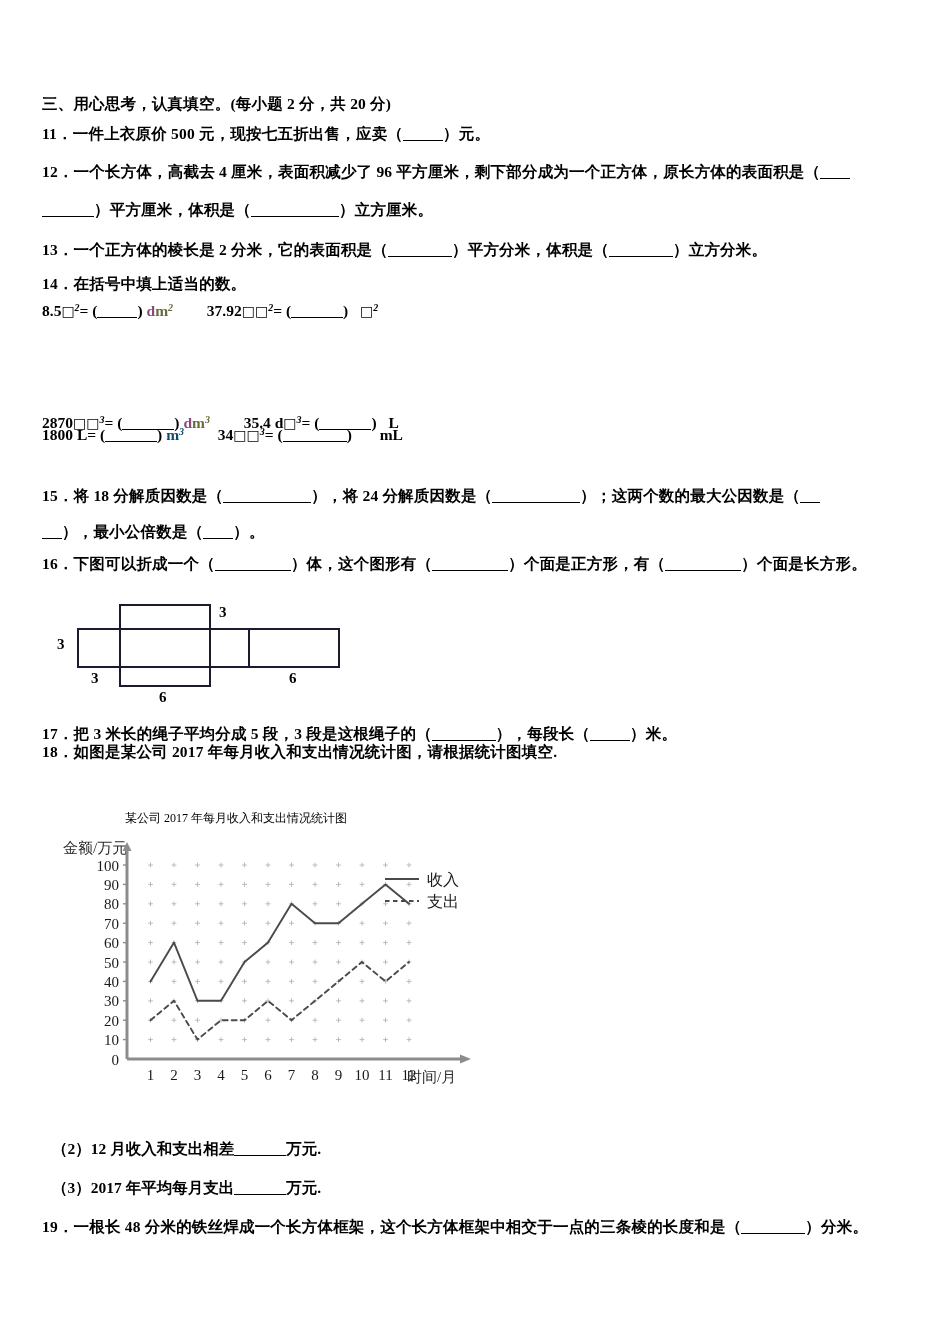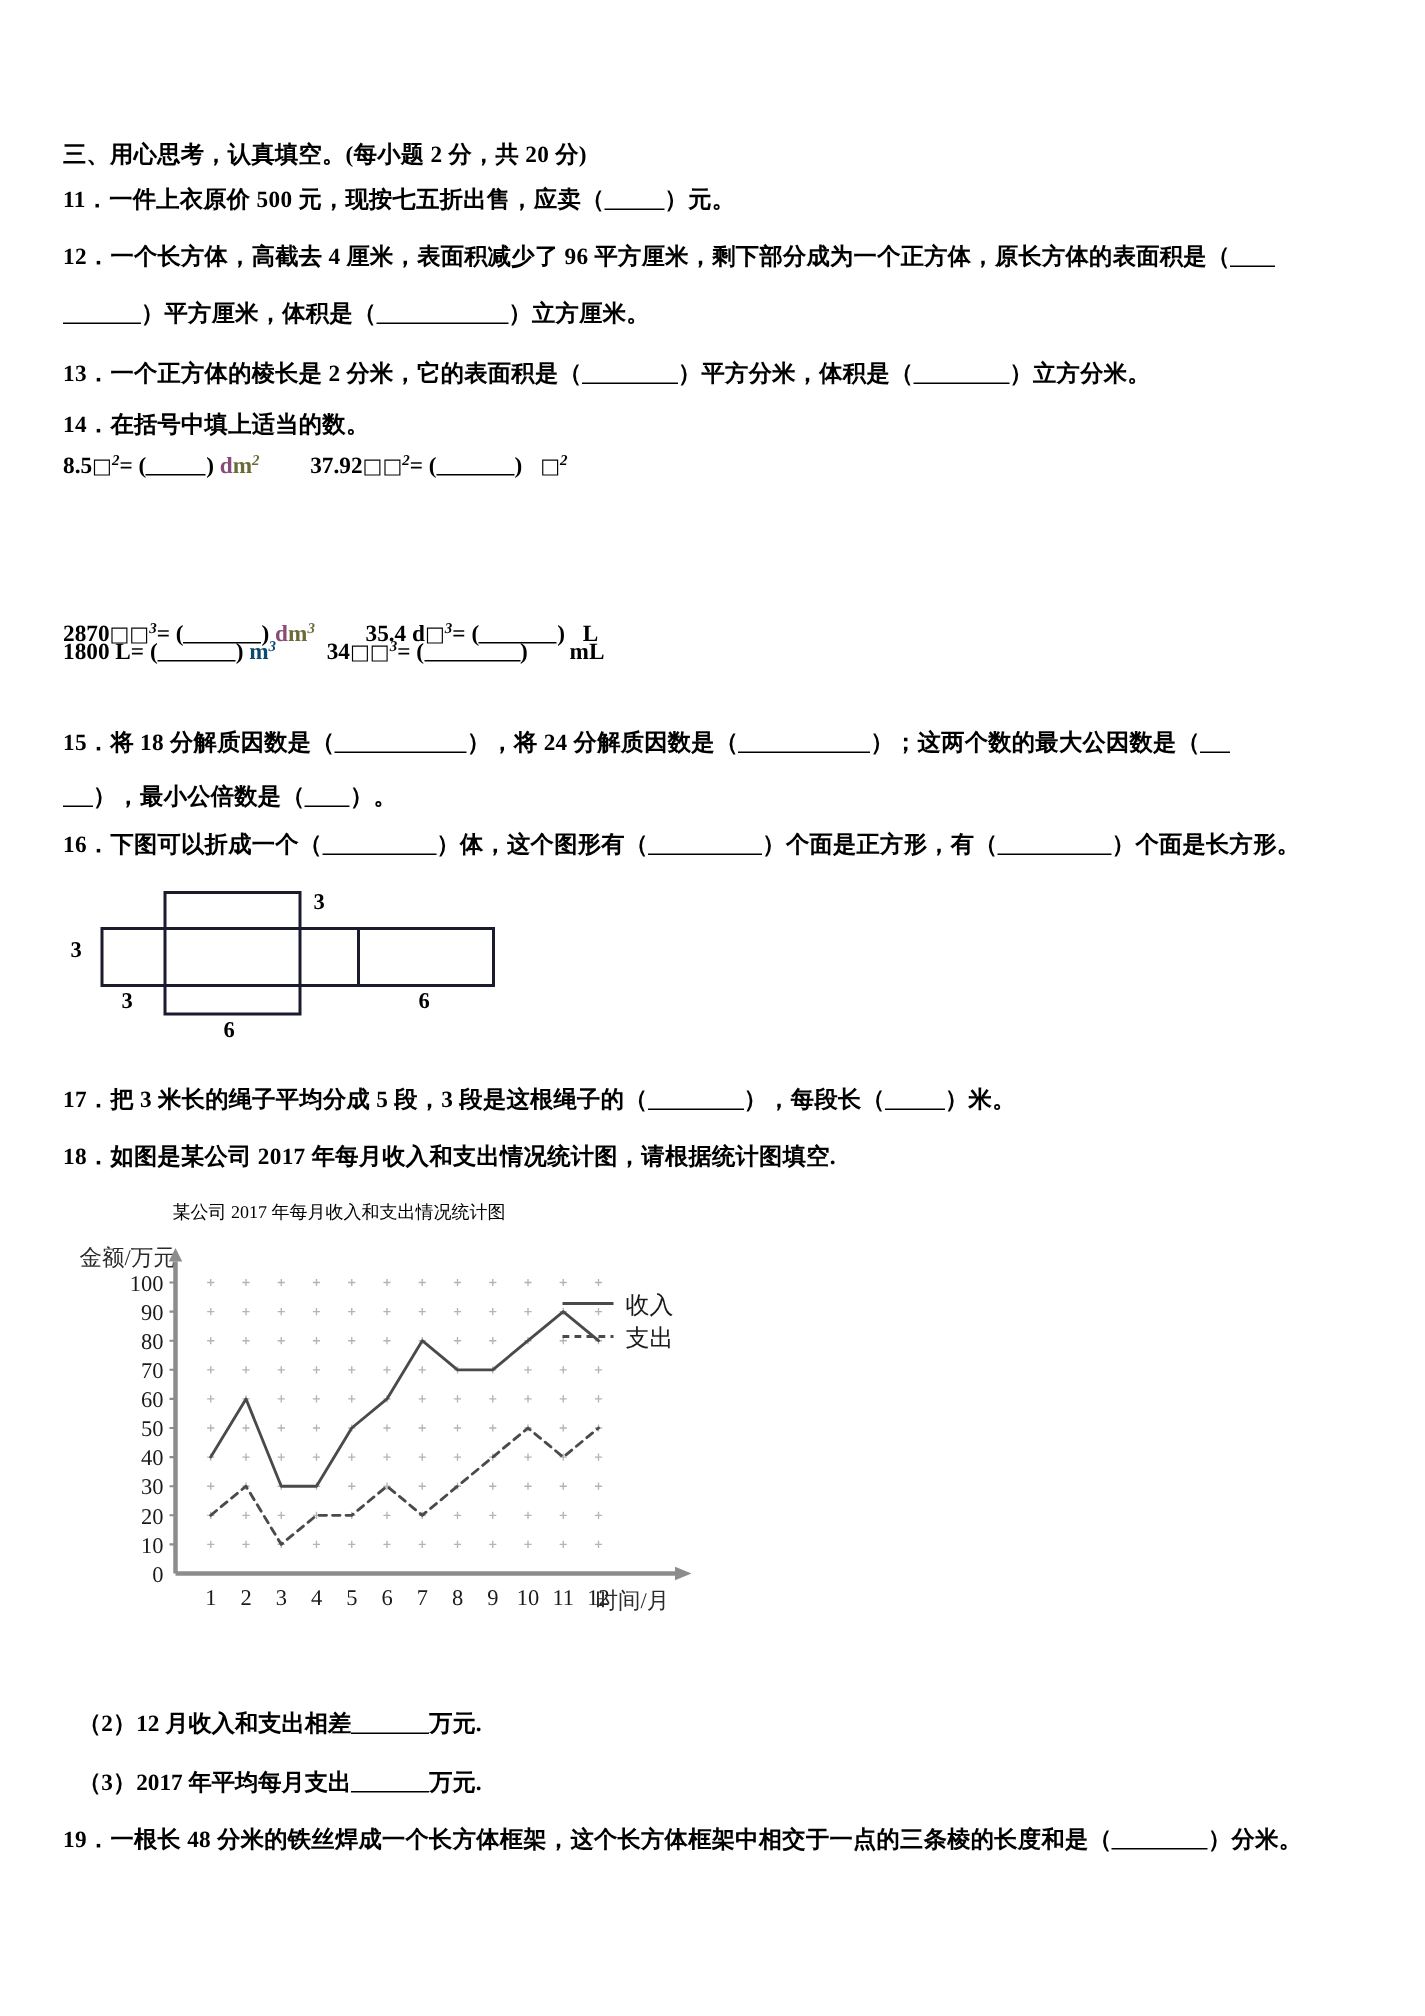--- a/index.html
+++ b/index.html
@@ -6,21 +6,21 @@
   html, body { margin: 0; padding: 0; }
   body {
     width: 950px;
     height: 1344px;
     background: #ffffff;
     font-family: "Liberation Serif", "DejaVu Serif", serif;
     color: #000000;
     position: relative;
     overflow: hidden;
   }
-  .page { position: relative; width: 932px; height: 1344px; padding: 5px; }
+  .page { position: relative; width: 932px; height: 1344px; padding: 15px; }
 
   .line {
     font-size: 15.5px;
     font-weight: bold;
     letter-spacing: 0.2px;
     line-height: 1.5;
     white-space: nowrap;
   }
   .qline { position: absolute; left: 42px; }
   .blank-3 { display: inline-block; width: 30px; border-bottom: 1.3px solid #000; vertical-align: -2px; }
@@ -139,21 +139,21 @@
     <div class="net-label" style="left:42px; top:621px;">3</div>
     <div class="net-label" style="left:76px; top:655px;">3</div>
     <div class="net-label" style="left:144px; top:674px;">6</div>
     <div class="net-label" style="left:274px; top:655px;">6</div>
   </div>
 
   <div class="qline line" style="top:722px;">
     <span>17．</span><span>把 3 米长的绳子平均分成 5 段，3 段是这根绳子的（</span><span class="blank-6"></span><span>），每段长（</span><span class="blank-4"></span><span>）米。</span>
   </div>
 
-  <div class="qline line" style="top:760px;">
+  <div class="qline line" style="top:740px;">
     <span>18．</span><span>如图是某公司 2017 年每月收入和支出情况统计图，请根据统计图填空.</span>
   </div>
 
   <div class="chart-wrap">
     <div class="chart-title" style="left:110px; top:795px;">某公司 2017 年每月收入和支出情况统计图</div>
     <svg class="chart-svg" id="chart-svg" style="left:40px; top:822px;" width="470" height="265" viewBox="0 0 470 265">
         <text x="8" y="16" font-size="15" fill="#2b2b2b" font-family="&quot;Liberation Serif&quot;, serif">金额/万元</text>
         <path d="M93.1 202.6 H97.9 M95.5 200.2 V205" stroke="#b4b4b4" stroke-width="0.9"></path>
         <path d="M93.1 183.2 H97.9 M95.5 180.79999999999998 V185.6" stroke="#b4b4b4" stroke-width="0.9"></path>
         <path d="M93.1 163.8 H97.9 M95.5 161.4 V166.20000000000002" stroke="#b4b4b4" stroke-width="0.9"></path>

